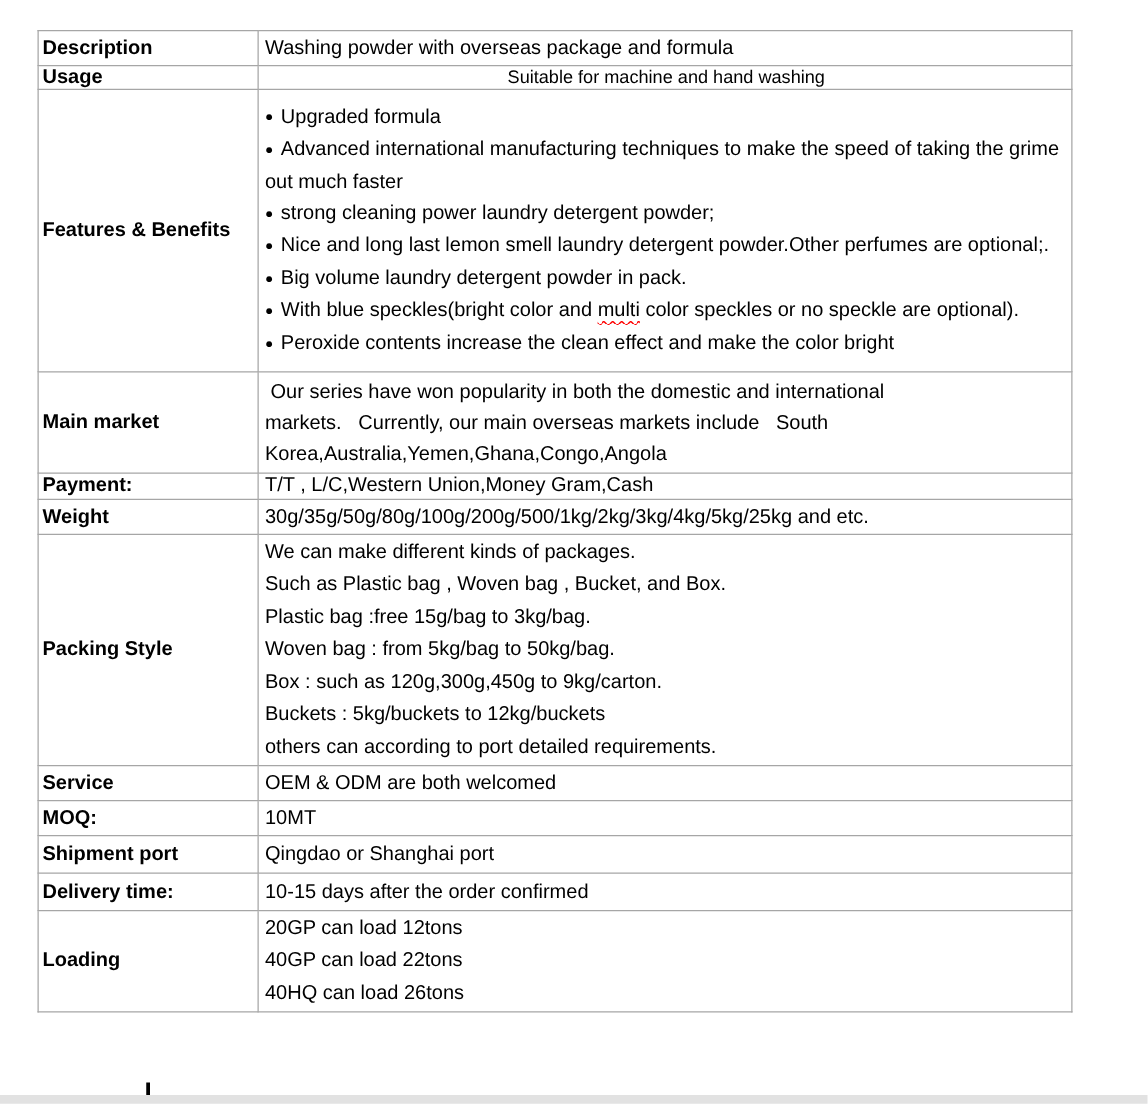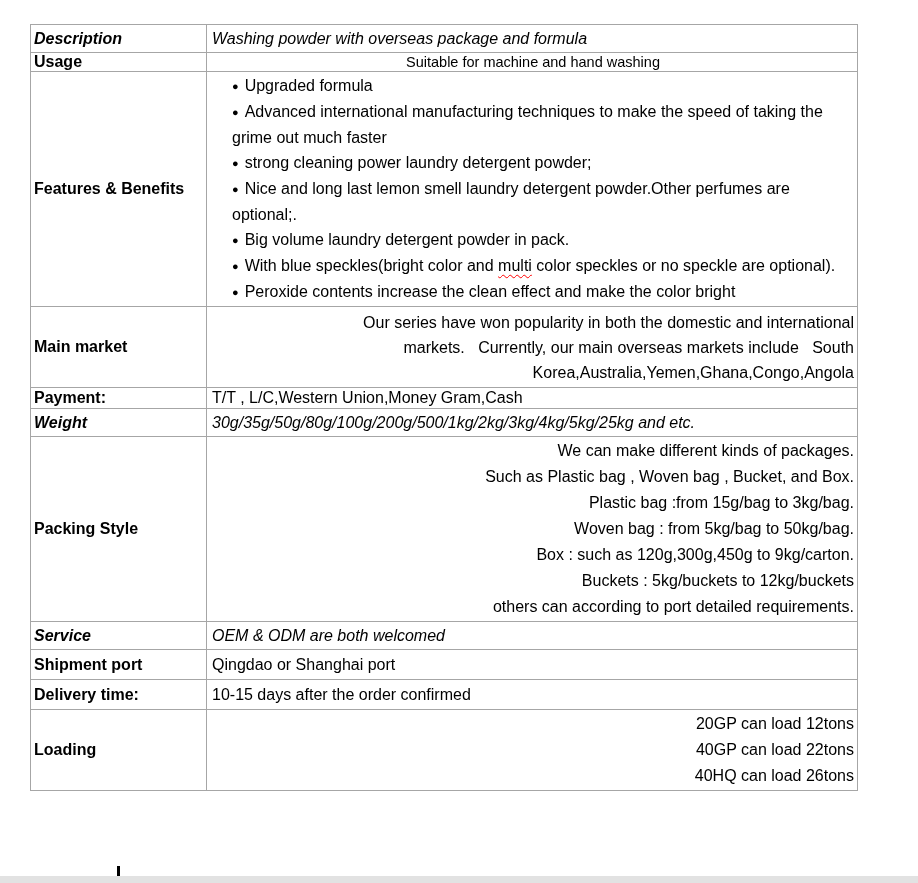--- a/index.html
+++ b/index.html
@@ -29,32 +29,32 @@
     font-size: 16px;
     padding: 0 0 0 3px;
     white-space: nowrap;
   }
   td.value {
     font-size: 16px;
     padding: 1px 3px 1px 5px;
   }
   td.value.small { font-size: 14.5px; text-align: center; }
 
-  tr.h28  { height: 28px; font-style: italic; }
+  tr.h28  { height: 28px; }
   tr.h29  { height: 16px; }
   tr.h30  { height: 30px; margin-top: 16px; }
   tr.h37  { height: 37px; }
   tr.h78  { height: 78px; }
   tr.h81  { height: 81px; }
   tr.h182 { height: 182px; }
   tr.h226 { height: 226px; }
 
-  .line { white-space: pre; line-height: 26px; text-align: right; }
+  .line { white-space: pre; line-height: 26px; }
   .lh25 .line { line-height: 25px; }
-  .f-item { line-height: 25px; white-space: normal; margin-left: 20px; }
+  .f-item { line-height: 25px; white-space: normal; }
   .bullet { font-size: 11px; margin-right: 6px; vertical-align: 1px; }
   .sq {
     text-decoration: underline;
     text-decoration-style: wavy;
     text-decoration-color: #ff0000;
     text-decoration-thickness: 1px;
     text-underline-offset: 3px;
   }
 
   .caret {
@@ -136,37 +136,45 @@
         </td>
       </tr>
 
       <tr class="h182">
         <td class="label">
           <span>Packing Style</span>
         </td>
         <td class="value">
           <div class="line">We can make different kinds of packages.</div>
           <div class="line">Such as Plastic bag , Woven bag , Bucket, and Box.</div>
-          <div class="line">Plastic bag :from 15g/bag to 3kg/bag.</div>
+          <div class="line">Plastic bag :free 15g/bag to 3kg/bag.</div>
           <div class="line">Woven bag : from 5kg/bag to 50kg/bag.</div>
           <div class="line">Box : such as 120g,300g,450g to 9kg/carton.</div>
           <div class="line">Buckets : 5kg/buckets to 12kg/buckets</div>
           <div class="line">others can according to port detailed requirements.</div>
         </td>
       </tr>
 
       <tr class="h28">
         <td class="label">
           <span>Service</span>
         </td>
         <td class="value">
           <span>OEM &amp; ODM are both welcomed</span>
         </td>
       </tr>
 
+      <tr class="h28">
+        <td class="label">
+          <span>MOQ:</span>
+        </td>
+        <td class="value">
+          <span>10MT</span>
+        </td>
+      </tr>
 
       <tr class="h30">
         <td class="label">
           <span>Shipment port</span>
         </td>
         <td class="value">
           <span>Qingdao or Shanghai port</span>
         </td>
       </tr>
 

